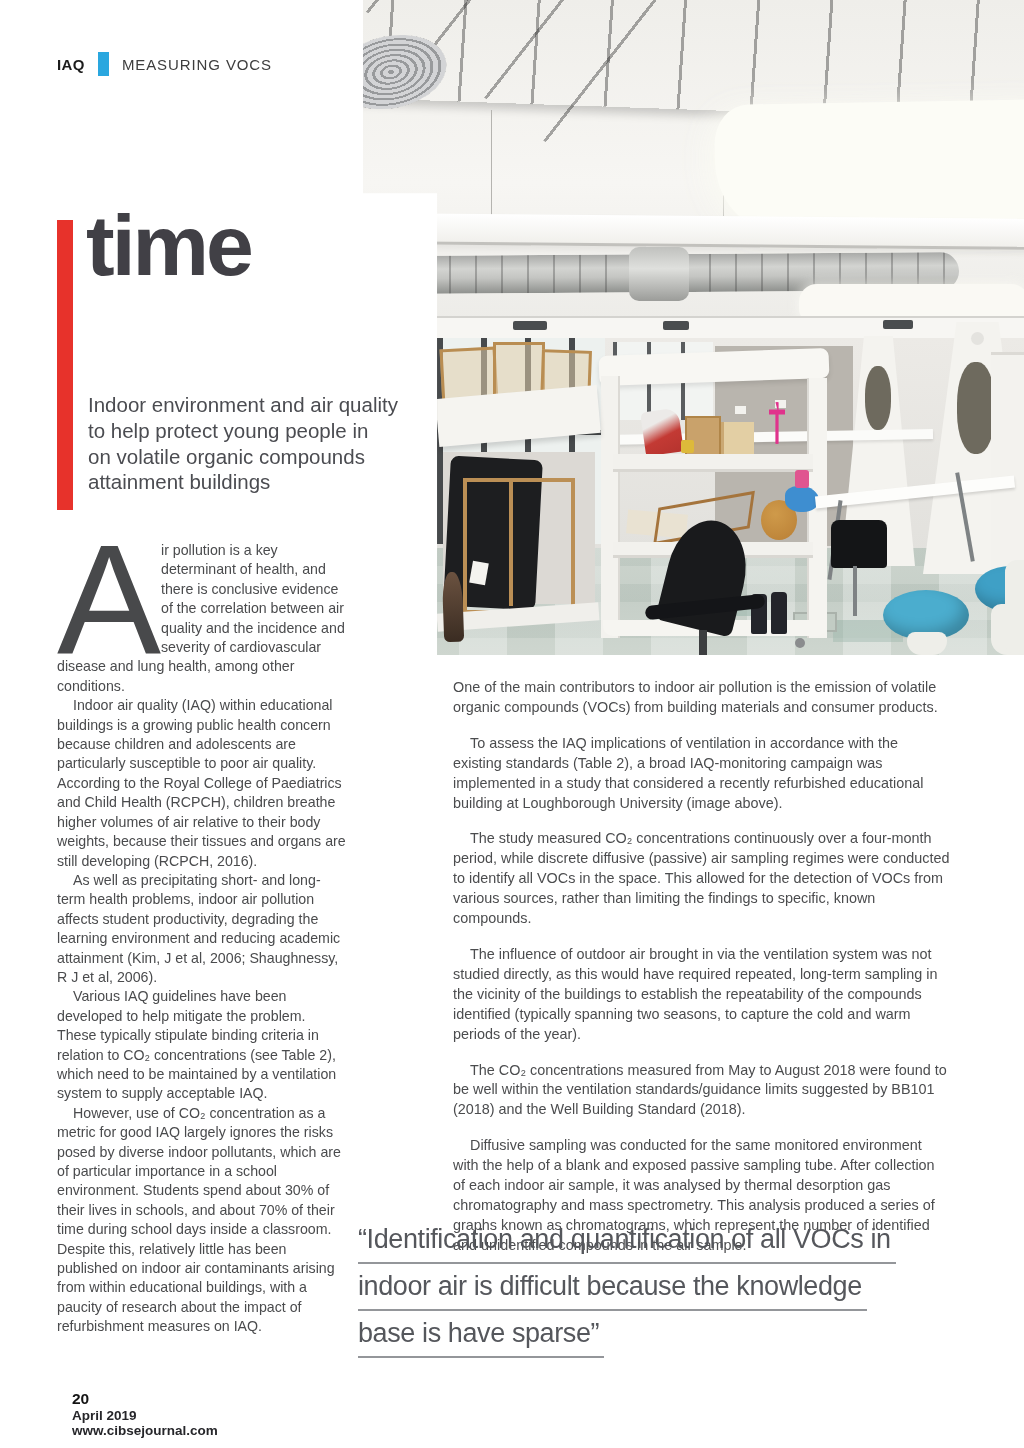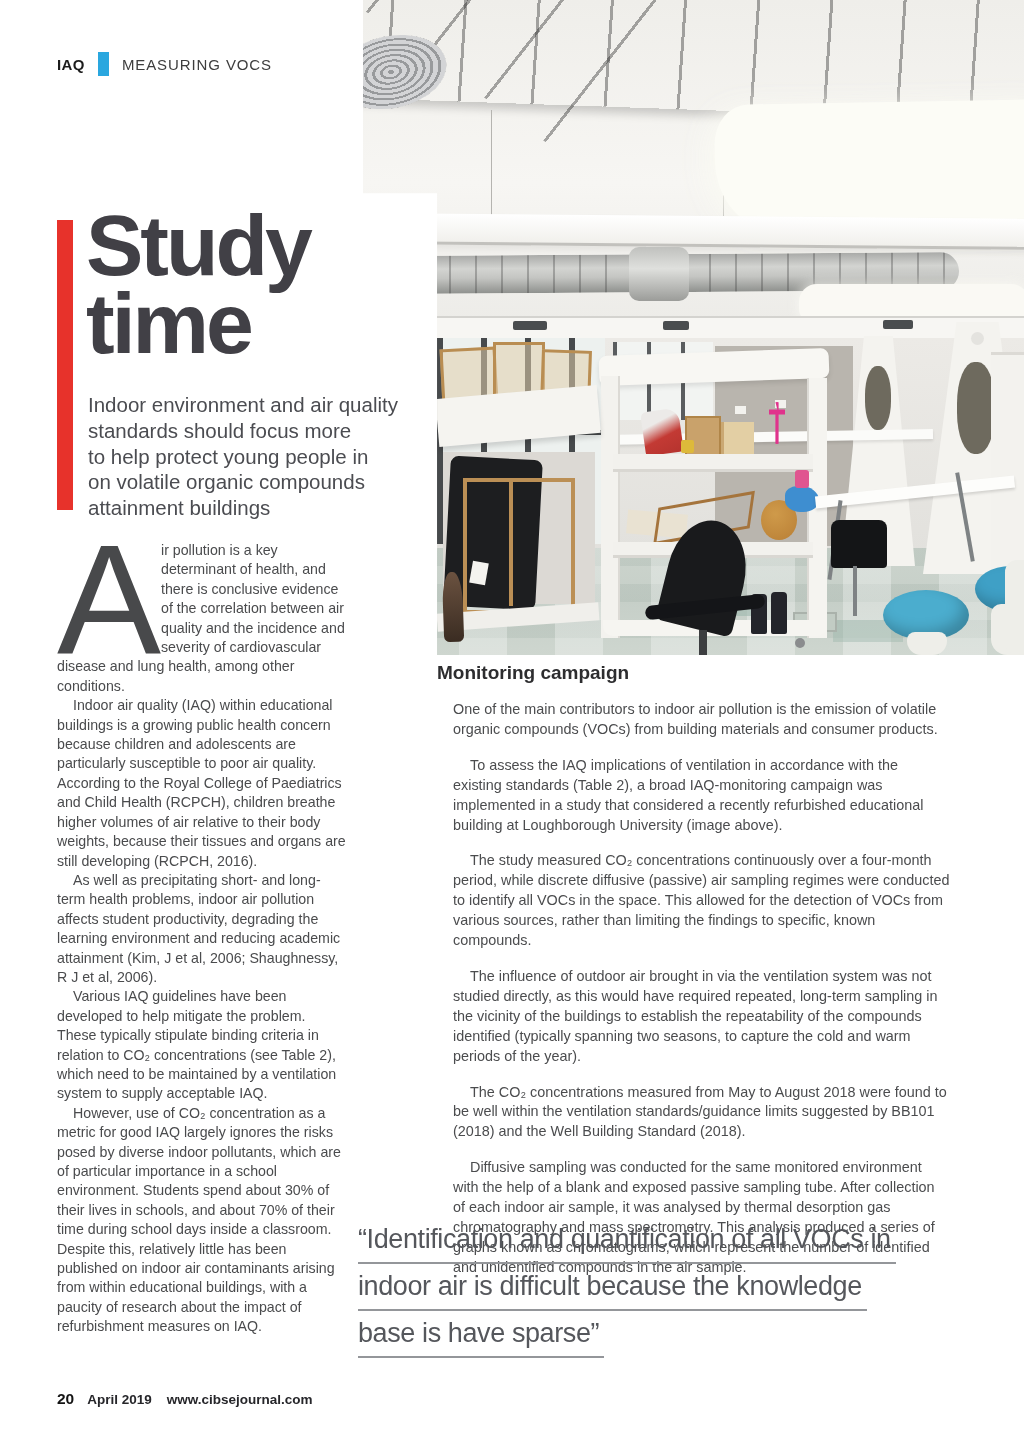--- a/index.html
+++ b/index.html
@@ -31,21 +31,21 @@
              font-size:14.4px;line-height:19.9px;}
   .col-right h2{margin:0 0 6px 0;font-size:19px;line-height:22px;color:#2d2d2f;font-weight:700;}
   .col-right p{margin:16px;}
   .col-right p + p{text-indent:17px;}
   
   .pull-quote{position:absolute;left:358px;top:1224px;width:616px;}
   .quote-line{display:table;margin:0 0 7px 0;padding:0 5px 7px 0;
               font-size:27px;line-height:31px;letter-spacing:-.4px;color:#55575c;
               border-bottom:2px solid #94969a;}
   
-  .footer{position:absolute;left:57px;top:1390px;display:flex;align-items:baseline;}
+  .footer{position:absolute;left:57px;top:1390px;display:flex;align-items:baseline;flex-direction:column;}
   .footer .pageno{font-size:15.5px;font-weight:700;color:#141414;}
   .footer .issue{font-size:13.5px;font-weight:700;color:#26262a;margin-left:13px;}
   .footer .site{font-size:13.5px;font-weight:700;color:#26262a;margin-left:15px;}
   
   .photo{position:absolute;left:363px;top:0;width:661px;height:655px;overflow:hidden;
          background:linear-gradient(180deg,#efeeea 0%,#f7f6f3 28%,#eae9e5 55%,#ecebe7 100%);
          clip-path:polygon(0 0,100% 0,100% 100%,11.2% 100%,11.2% 29.5%,0 29.5%);}
   .photo div{position:absolute;}
   .metal{background:linear-gradient(180deg,#6f7173 0%,#9fa1a3 18%,#d7d8d9 42%,#b5b6b8 58%,#7c7e80 82%,#606264 100%);}
   .rings{background-image:repeating-linear-gradient(92deg,rgba(30,30,30,0) 0 70px,rgba(30,30,30,.38) 70px 73px);}
@@ -245,41 +245,38 @@
       <div class="fg-wood"></div>
       <div class="fg-wood-bar"></div>
       <div class="fg-shelf-bot"></div>
       <div class="fg-bottle"></div>
       <div class="fg-tag"></div>
     </div>
   </div>
 
   <div class="red-bar"></div>
   <div class="title">
-    <div>Study</div>
     <div>time</div>
   </div>
   <div class="standfirst">
     <div>Indoor environment and air quality</div>
-    <div>standards should focus more</div>
     <div>to help protect young people in</div>
     <div>on volatile organic compounds</div>
     <div>attainment buildings</div>
   </div>
 
   <div class="col-left">
     <p><span class="dropcap">A</span><span>ir pollution is a key determinant of health, and there is conclusive evidence of the correlation between air quality and the incidence and severity of cardiovascular disease and lung health, among other conditions.</span></p>
     <p>Indoor air quality (IAQ) within educational buildings is a growing public health concern because children and adolescents are particularly susceptible to poor air quality. According to the Royal College of Paediatrics and Child Health (RCPCH), children breathe higher volumes of air relative to their body weights, because their tissues and organs are still developing (RCPCH, 2016).</p>
     <p>As well as precipitating short- and long-term health problems, indoor air pollution affects student productivity, degrading the learning environment and reducing academic attainment (Kim, J et al, 2006; Shaughnessy, R J et al, 2006).</p>
     <p>Various IAQ guidelines have been developed to help mitigate the problem. These typically stipulate binding criteria in relation to CO₂ concentrations (see Table 2), which need to be maintained by a ventilation system to supply acceptable IAQ.</p>
     <p>However, use of CO₂ concentration as a metric for good IAQ largely ignores the risks posed by diverse indoor pollutants, which are of particular importance in a school environment. Students spend about 30% of their lives in schools, and about 70% of their time during school days inside a classroom. Despite this, relatively little has been published on indoor air contaminants arising from within educational buildings, with a paucity of research about the impact of refurbishment measures on IAQ.</p>
   </div>
 
   <div class="col-right">
-    <h2>Monitoring campaign</h2>
     <p>One of the main contributors to indoor air pollution is the emission of volatile organic compounds (VOCs) from building materials and consumer products.</p>
     <p>To assess the IAQ implications of ventilation in accordance with the existing standards (Table 2), a broad IAQ-monitoring campaign was implemented in a study that considered a recently refurbished educational building at Loughborough University (image above).</p>
     <p>The study measured CO₂ concentrations continuously over a four-month period, while discrete diffusive (passive) air sampling regimes were conducted to identify all VOCs in the space. This allowed for the detection of VOCs from various sources, rather than limiting the findings to specific, known compounds.</p>
     <p>The influence of outdoor air brought in via the ventilation system was not studied directly, as this would have required repeated, long-term sampling in the vicinity of the buildings to establish the repeatability of the compounds identified (typically spanning two seasons, to capture the cold and warm periods of the year).</p>
     <p>The CO₂ concentrations measured from May to August 2018 were found to be well within the ventilation standards/guidance limits suggested by BB101 (2018) and the Well Building Standard (2018).</p>
     <p>Diffusive sampling was conducted for the same monitored environment with the help of a blank and exposed passive sampling tube. After collection of each indoor air sample, it was analysed by thermal desorption gas chromatography and mass spectrometry. This analysis produced a series of graphs known as chromatograms, which represent the number of identified and unidentified compounds in the air sample.</p>
   </div>
 
   <div class="pull-quote">
     <p class="quote-line">“Identification and quantification of all VOCs in</p>

